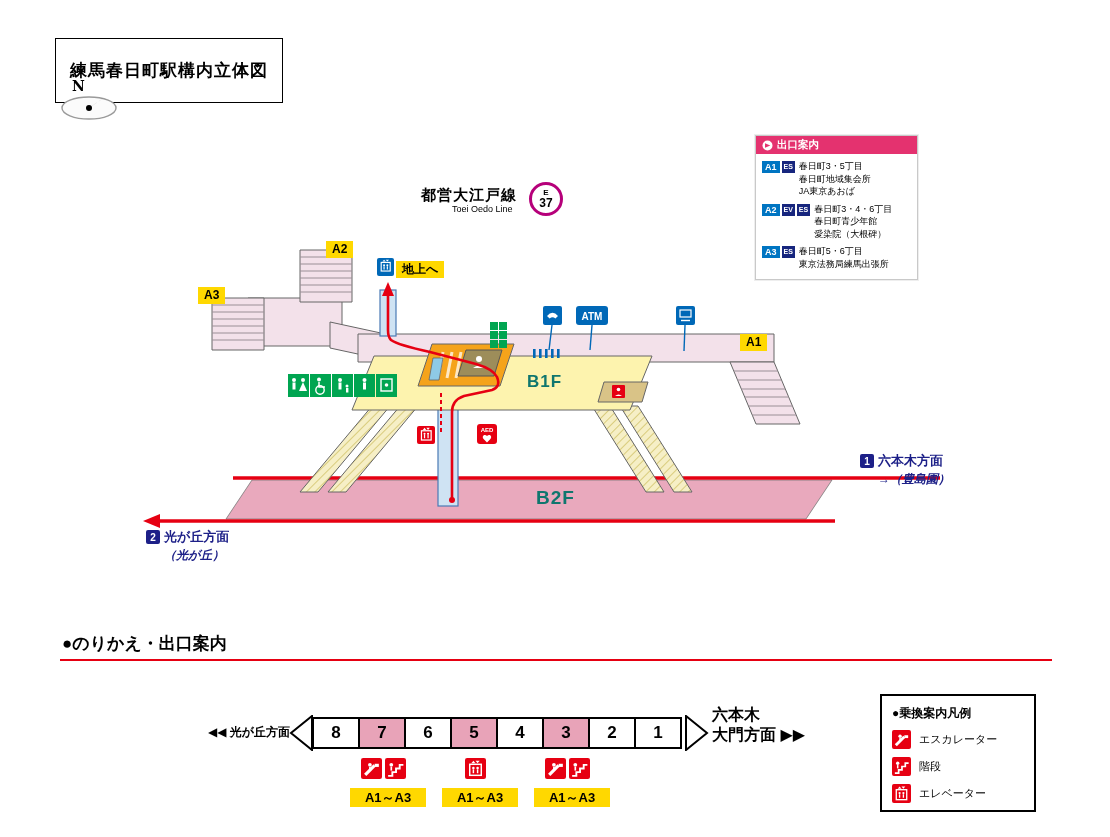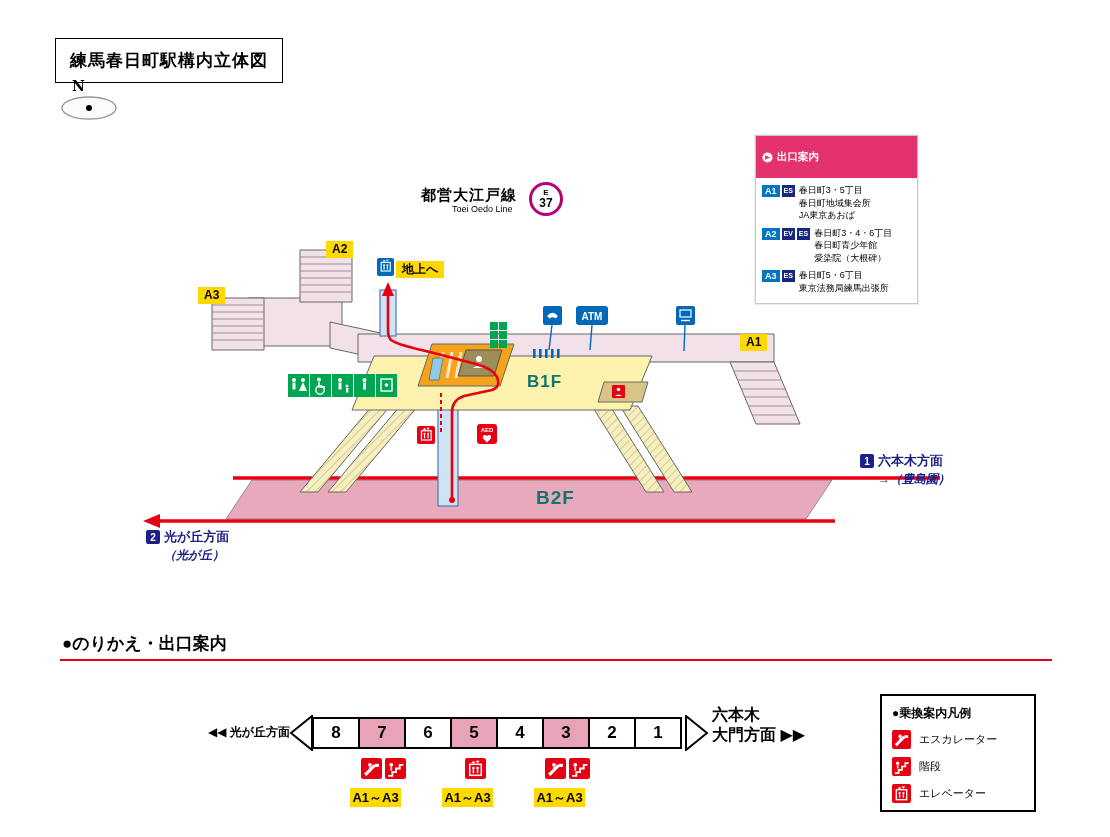--- a/index.html
+++ b/index.html
@@ -1,31 +1,31 @@
 <!DOCTYPE html>
 <html><head>
 <meta charset="utf-8">
 <style>
   html,body{margin:0;padding:0;background:#fff;}
   .page{position:relative;width:1110px;height:837px;background:#fff;overflow:hidden;
         font-family:"Liberation Sans","DejaVu Sans",sans-serif;color:#000;}
   .abs{position:absolute;}
   
-  .title-box{left:55px;top:38px;border:1.6px solid #000;padding:10px 14px;font-size:17px;font-weight:bold;letter-spacing:1px;background:#fff;}
+  .title-box{left:55px;top:38px;border:1.6px solid #000;padding:20px 14px;font-size:17px;font-weight:bold;letter-spacing:1px;background:#fff;}
   .compass-n{left:72px;top:78px;font-family:"DejaVu Serif","Liberation Serif",serif;font-size:14px;font-weight:bold;}
   
   .line-name{left:421px;top:186px;font-size:15px;font-weight:bold;letter-spacing:1px;}
   .line-en{left:452px;top:204px;font-size:9px;}
   .station-mark{left:529px;top:182px;width:28px;height:28px;border:3.2px solid #b6007a;border-radius:50%;
     background:#fff;display:flex;flex-direction:column;align-items:center;justify-content:center;line-height:1;}
   .station-mark .e{font-size:8px;font-weight:bold;}
   .station-mark .n{font-size:12px;font-weight:bold;}
   
   .exit-guide{left:755px;top:135px;width:161px;background:#fff;border:1px solid #c9c9c9;box-shadow:0 0 0 1px #eee;}
-  .exit-guide .hd{background:#e4326f;color:#fff;font-size:10.5px;font-weight:bold;padding:14px 6px;display:flex;align-items:center;gap:4px;}
+  .exit-guide .hd{background:#e4326f;color:#fff;font-size:10.5px;font-weight:bold;padding:2px 6px;display:flex;align-items:center;gap:4px;}
   .exit-guide .bd{padding:6px 6px 4px 6px;}
   .eg-row{display:flex;gap:4px;margin-bottom:5px;align-items:flex-start;}
   .eg-badges{display:flex;gap:2px;flex:0 0 auto;padding-top:1px;}
   .badge-exit{background:#0075c2;color:#fff;font-size:9px;font-weight:bold;padding:1px 3px;line-height:10px;}
   .badge-fac{background:#17267e;color:#fff;font-size:7px;font-weight:bold;padding:2px 2px;line-height:8px;}
   .eg-lines{font-size:9px;line-height:12.5px;}
   
   .ylabel{background:#ffd800;font-weight:bold;font-size:12px;line-height:15px;padding:1px 6px;}
   
   .floor-label{color:#0f766e;font-weight:bold;letter-spacing:1px;}
@@ -39,21 +39,21 @@
   .sec-heading{left:62px;top:632px;font-size:17px;font-weight:bold;}
   .sec-rule{left:60px;top:659px;width:992px;height:2px;background:#e60012;}
   .dir-left{left:150px;top:724px;width:140px;text-align:right;font-size:12px;font-weight:bold;}
   .dir-right{left:712px;top:705px;font-size:16px;font-weight:bold;line-height:20px;}
   .cars{left:314px;top:717px;display:flex;}
   .car{width:48px;height:32px;border:2px solid #000;margin-left:-2px;background:#fff;
     display:flex;align-items:center;justify-content:center;font-size:17px;font-weight:bold;box-sizing:border-box;}
   .car.hl{background:#e8a3b8;}
   .icon-group{display:flex;gap:3px;}
   .ricon{width:21px;height:21px;display:block;}
-  .range-label{width:51px;height:19px;background:#ffd800;font-size:13px;font-weight:bold;
+  .range-label{width:76px;height:19px;background:#ffd800;font-size:13px;font-weight:bold;
     display:flex;align-items:center;justify-content:center;}
   
   .legend{left:880px;top:694px;width:156px;height:118px;border:2px solid #000;box-sizing:border-box;padding:9px 10px;background:#fff;}
   .legend .t{font-size:12px;font-weight:bold;margin-bottom:6px;}
   .legend .row{display:flex;align-items:center;gap:8px;margin-top:8px;}
   .legend .row .lab{font-size:11px;}
 </style>
 </head>
 <body>
 

